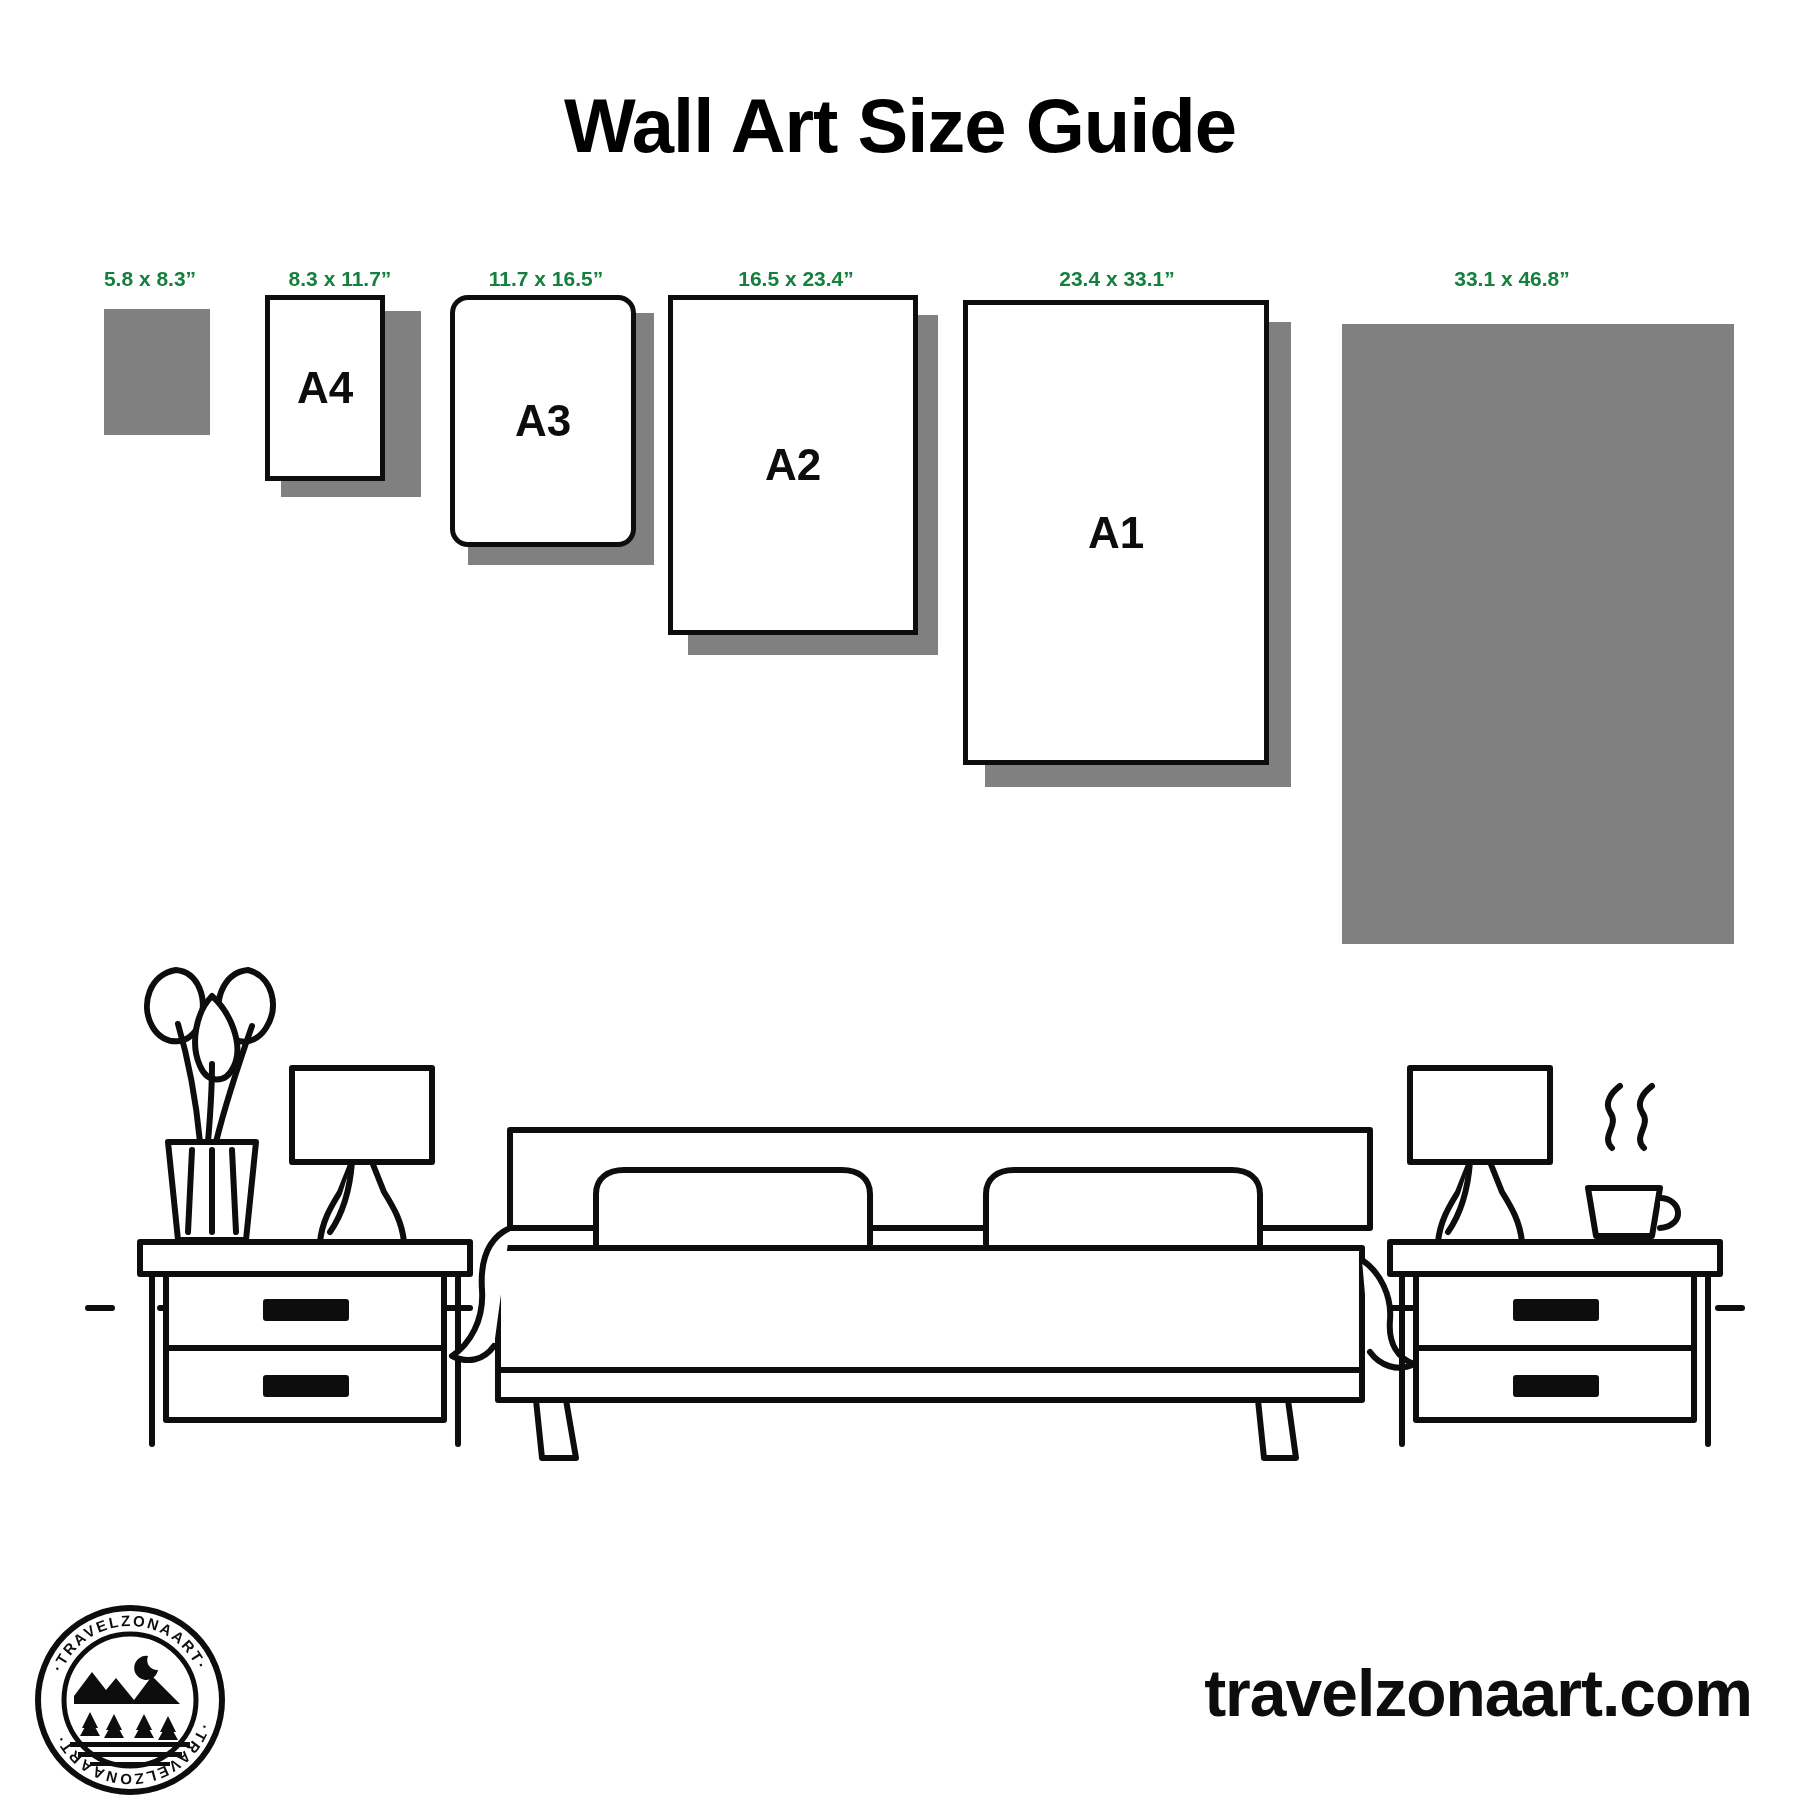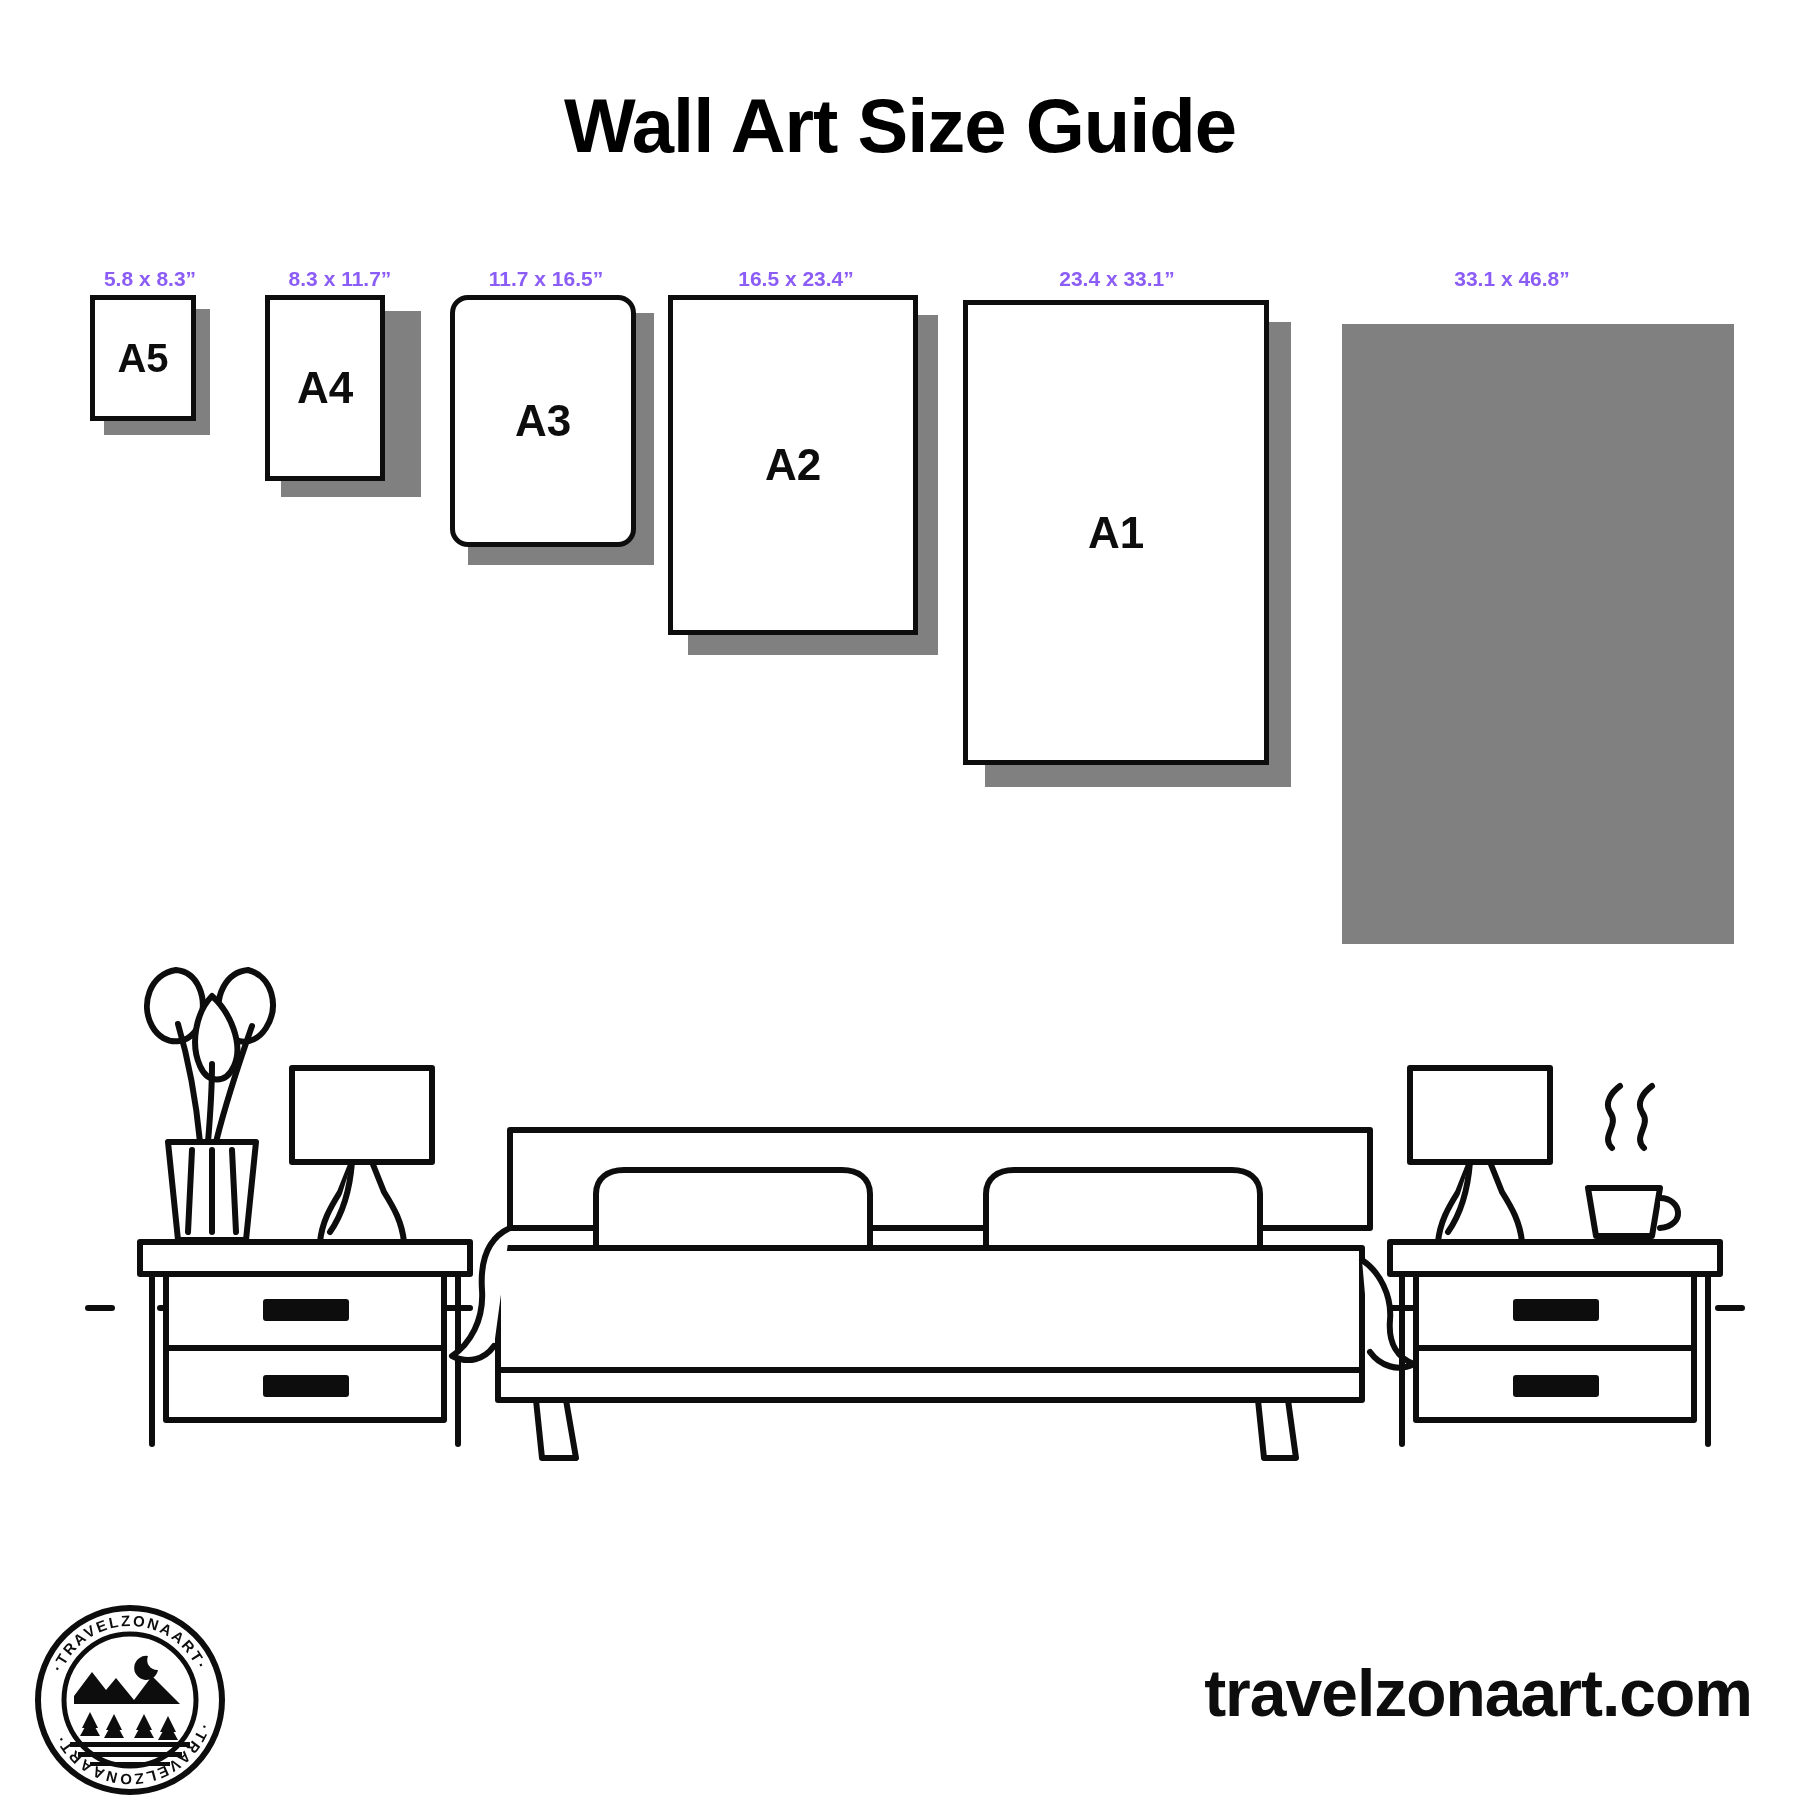--- a/index.html
+++ b/index.html
@@ -41,21 +41,21 @@
     position: absolute;
   }
   .frame-caption {
     position: absolute;
     top: 0;
     left: 0;
     width: 100%;
     text-align: center;
     font-size: 21px;
     font-weight: bold;
-    color: #8b5cf6;
+    color: #15803d;
     white-space: nowrap;
   }
   .frame-shadow {
     position: absolute;
     background: #808080;
   }
   .frame-box {
     position: absolute;
     background: #ffffff;
     border: 5px solid #0d0d0d;
@@ -101,23 +101,20 @@
 </head>
 <body>
 
 <div class="page-title">Wall Art Size Guide</div>
 
 <div class="frames">
 
   <div class="frame-group" style="left:90px; top:295px; width:120px; height:180px;">
     <div class="frame-caption" style="top:-28px;">5.8 x 8.3”</div>
     <div class="frame-shadow" style="left:14px; top:14px; width:106px; height:126px;"></div>
-    <div class="frame-box" style="left:0; top:0; width:106px; height:126px;">
-      <span class="frame-label small">A5</span>
-    </div>
   </div>
 
   <div class="frame-group" style="left:265px; top:295px; width:160px; height:230px;">
     <div class="frame-caption" style="top:-28px; left:-10px; width:170px;">8.3 x 11.7”</div>
     <div class="frame-shadow" style="left:16px; top:16px; width:140px; height:186px;"></div>
     <div class="frame-box" style="left:0; top:0; width:120px; height:186px;">
       <span class="frame-label">A4</span>
     </div>
   </div>
 

